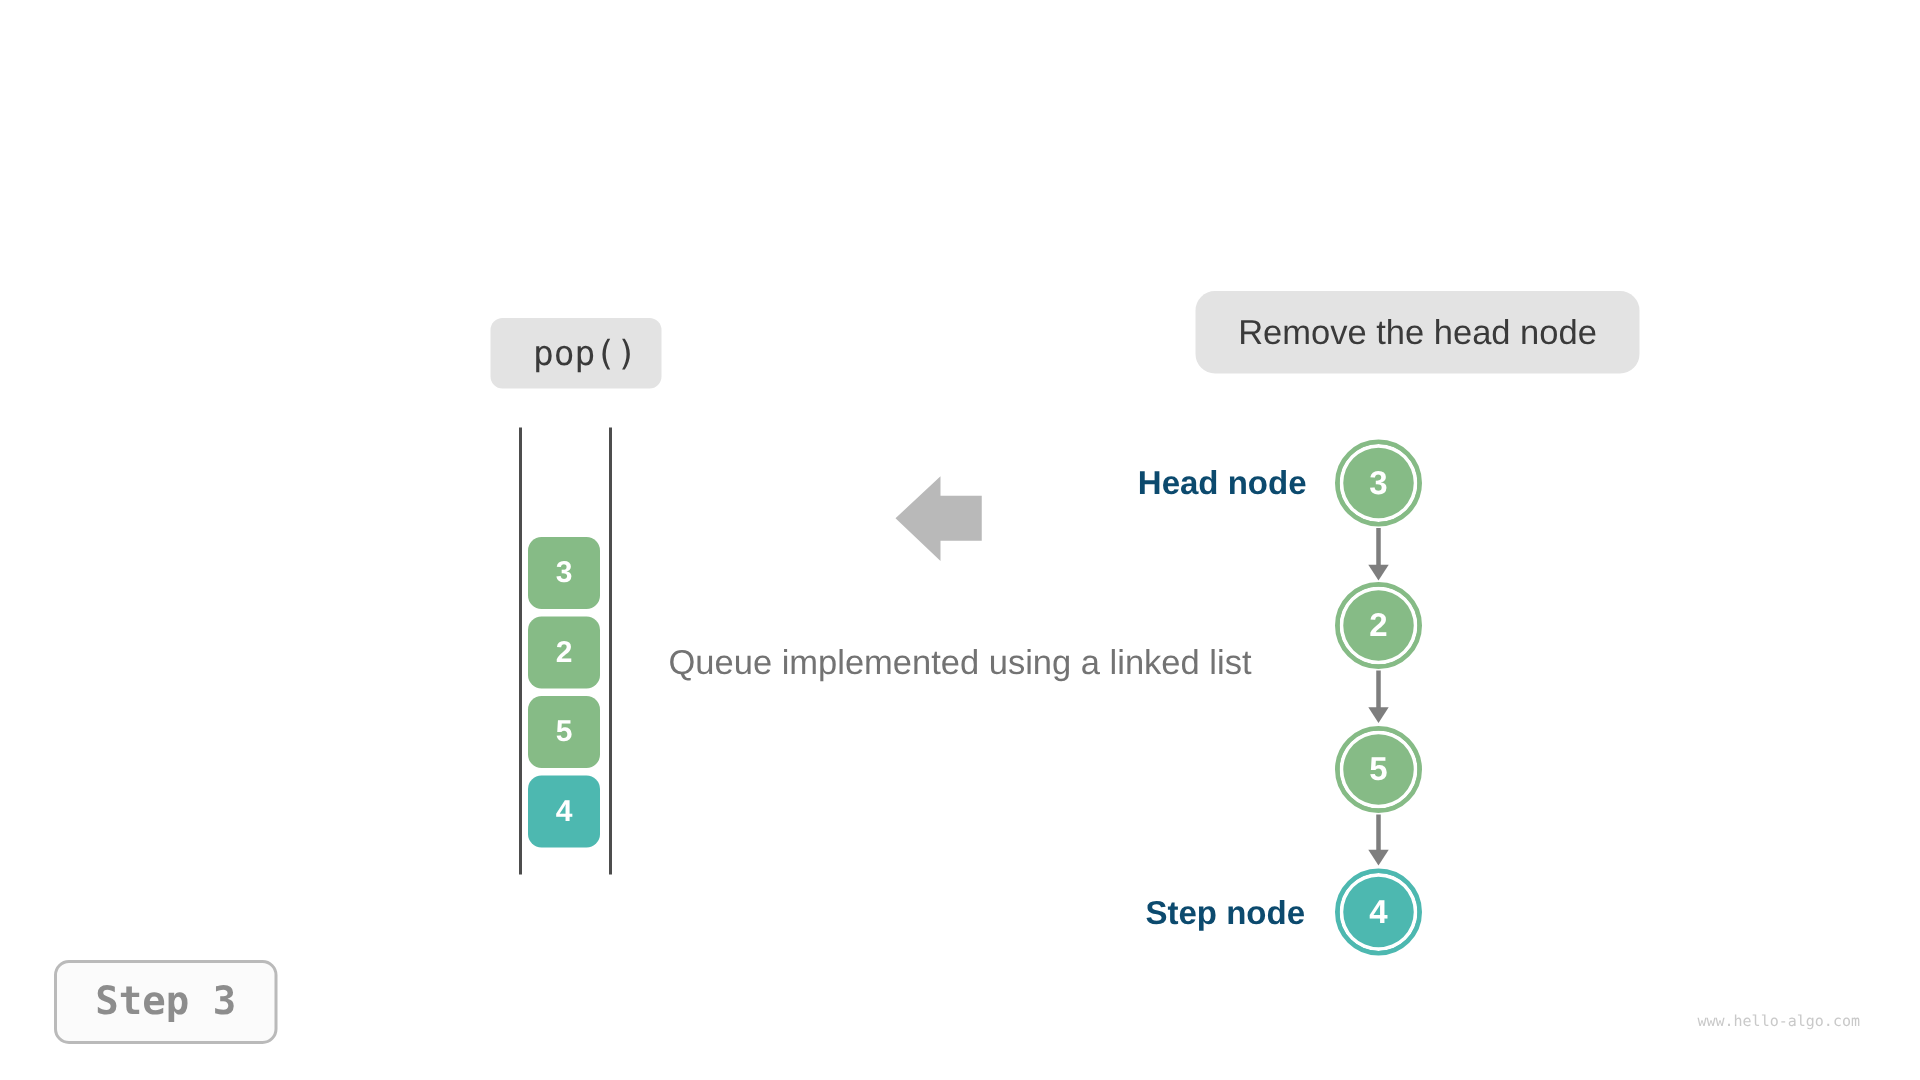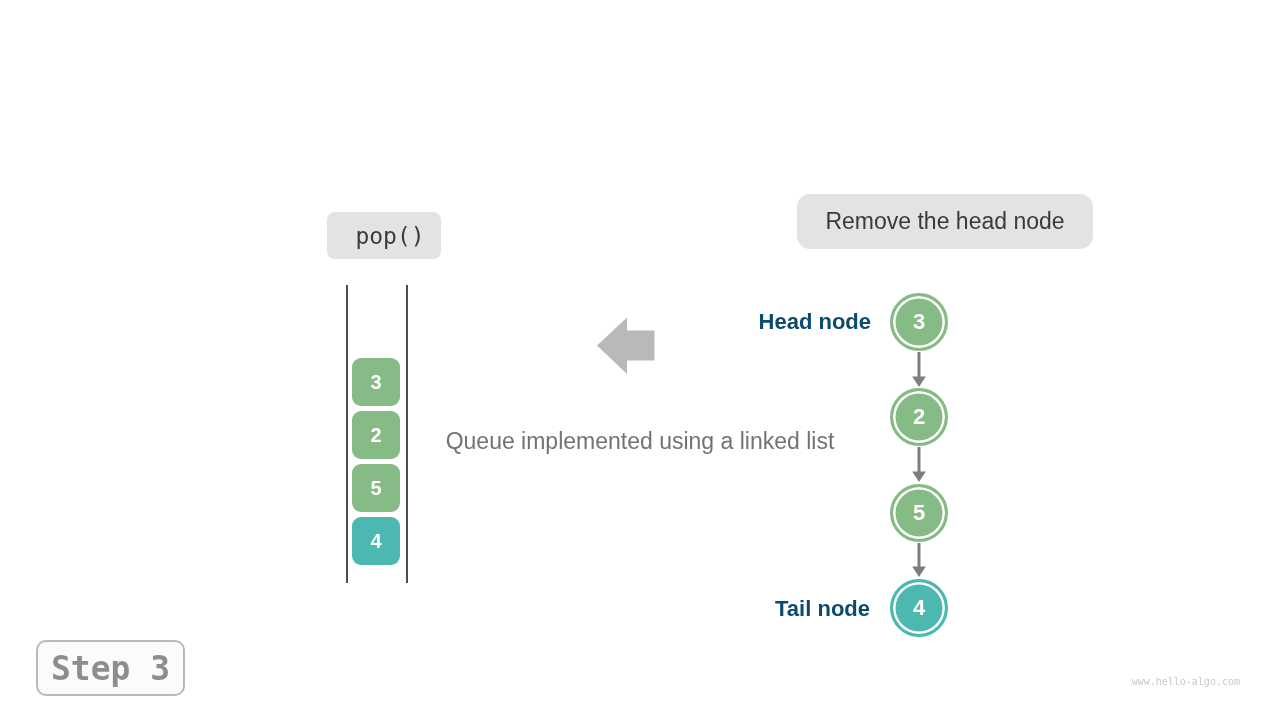--- a/index.html
+++ b/index.html
@@ -106,21 +106,21 @@
   
   .step-chip {
     position: absolute;
     left: 36px; top: 640px;
     width: 145px; height: 52px;
     background: #fbfbfb;
     border: 2px solid #bababa;
     border-radius: 10px;
     color: #8d8d8d;
     font-family: "DejaVu Sans Mono", "Liberation Mono", monospace;
-    font-size: 33px;
+    font-size: 26px;
     font-weight: bold;
     display: flex;
     align-items: center;
     justify-content: center;
   }
 
   .watermark {
     position: absolute;
     right: 40px; top: 676px;
     font-family: "DejaVu Sans Mono", "Liberation Mono", monospace;
@@ -141,21 +141,21 @@
   <div class="qwall qwall-right"></div>
 
   <div class="qitem" style="top: 358px; background-color: rgb(134, 187, 134);">3</div>
   <div class="qitem" style="top: 411px; background-color: rgb(134, 187, 134);">2</div>
   <div class="qitem" style="top: 464px; background-color: rgb(134, 187, 134);">5</div>
   <div class="qitem" style="top: 517px; background-color: rgb(77, 184, 176);">4</div>
 
   <div class="caption">Queue implemented using a linked list</div>
 
   <div class="ll-label head-label">Head node</div>
-  <div class="ll-label tail-label">Tail node</div>
+  <div class="ll-label tail-label">Step node</div>
 
   <div class="node" style="top: 293px; background-color: rgb(134, 187, 134); border-color: rgb(134, 187, 134);">3</div>
   <div class="node" style="top: 388px; background-color: rgb(134, 187, 134); border-color: rgb(134, 187, 134);">2</div>
   <div class="node" style="top: 484px; background-color: rgb(134, 187, 134); border-color: rgb(134, 187, 134);">5</div>
   <div class="node" style="top: 579px; background-color: rgb(77, 184, 176); border-color: rgb(77, 184, 176);">4</div>
 
   <svg class="overlay-svg" width="1280" height="720" viewBox="0 0 1280 720">
 
     <polygon points="597,345.5 627,317.5 627,330.5 654.5,330.5 654.5,360.5 627,360.5 627,374" fill="#b9b9b9"></polygon>
 

